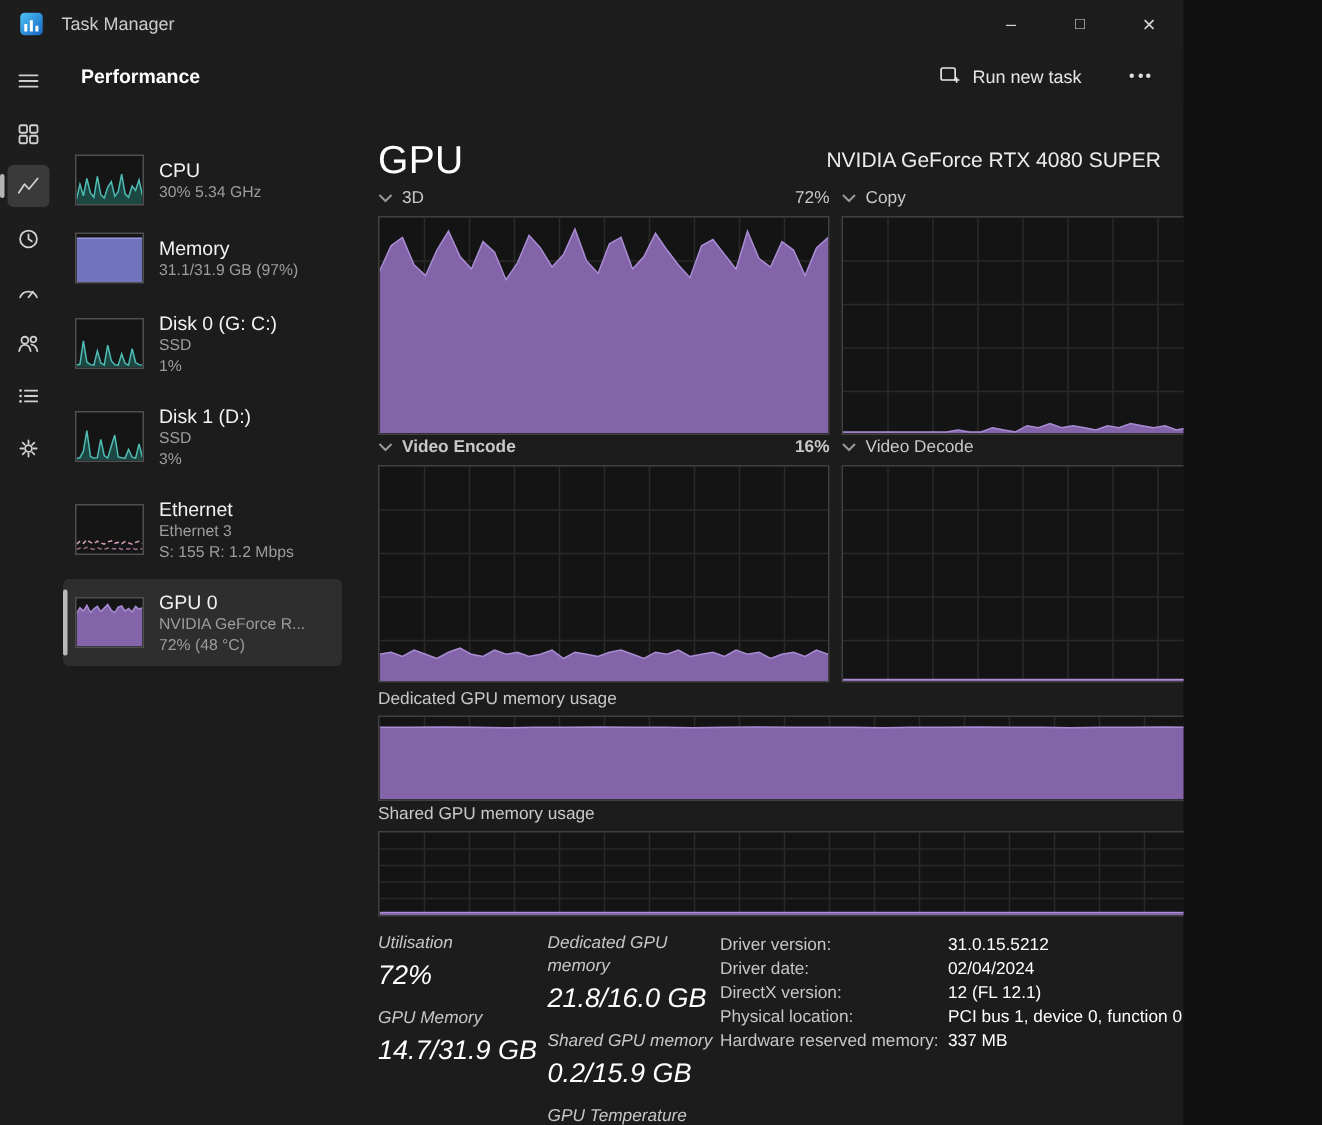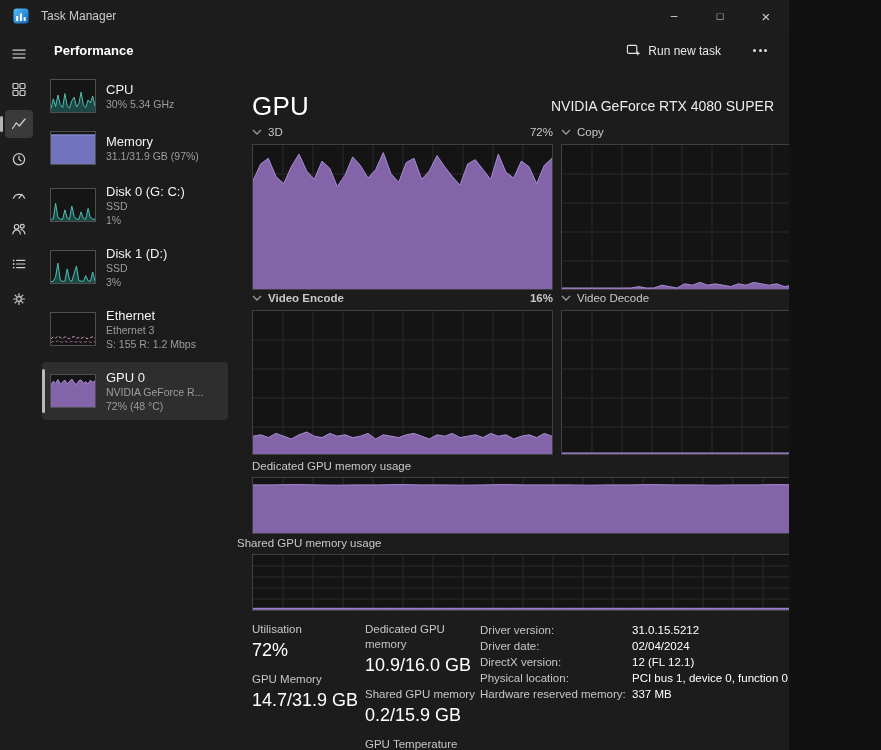--- a/index.html
+++ b/index.html
@@ -27,21 +27,21 @@
   
   .header { position:absolute; top:32px; left:38px; right:0; height:36px; display:flex; align-items:center; padding:0 14px 0 16px; background:#1c1c1c; }
   .page-title { font-size:13px; font-weight:700; color:#ffffff; }
   .header-right { margin-left:auto; display:flex; align-items:center; gap:16px; }
   .run-task { display:flex; align-items:flex-end; gap:7px; background:transparent; border:none; color:#e6e6e6; font-size:12px; font-family:inherit; padding:5px 8px; border-radius:4px; }
   .run-task svg { stroke:#e6e6e6; fill:none; stroke-width:1.2; }
   .more-btn { background:transparent; border:none; padding:4px 8px; border-radius:4px; display:flex; gap:2.5px; align-items:center; }
   .more-btn i { width:3px; height:3px; border-radius:50%; background:#dddddd; }
 
   
-  .perf-list { position:absolute; top:72px; left:42px; width:186px; }
+  .perf-list { position:absolute; top:96px; left:42px; width:186px; }
   .perf-item { position:relative; display:flex; align-items:center; padding:7px 8px; border-radius:4px; margin-bottom:4px; }
   .perf-item.selected { background:#2e2e2e; }
   .perf-item.selected::before { content:''; position:absolute; left:0; top:12%; height:76%; width:3px; border-radius:2px; background:#b9b9b9; }
   .thumb { width:46px; height:34px; border:1px solid #4f4f4f; background:#151515; margin-right:10px; flex:none; overflow:hidden; position:relative; }
   .thumb svg { position:absolute; inset:0; }
   .pi-meta { min-width:0; }
   .pi-title { font-size:13px; color:#f2f2f2; line-height:17px; white-space:nowrap; }
   .pi-sub { font-size:10.5px; color:#9d9d9d; line-height:13.5px; white-space:nowrap; }
 
   
@@ -51,37 +51,37 @@
 
   .chlabel { position:absolute; display:flex; align-items:center; font-size:11.5px; color:#c8c8c8; }
   .chlabel .chev { display:inline-flex; margin-right:6px; }
   .chlabel .chev svg { stroke:#9a9a9a; fill:none; stroke-width:1.3; }
   .chlabel .val { margin-left:auto; color:#c8c8c8; }
   .lbl-3d   { left:252px; top:126px; width:301px; }
   .lbl-copy { left:561px; top:126px; width:301px; }
   .lbl-ve   { left:252px; top:292px; width:301px;font-weight:bold; }
   .lbl-vd   { left:561px; top:292px; width:301px; }
   .lbl-ded  { left:252px; top:460px; width:610px; }
-  .lbl-sh   { left:237px; top:537px; width:610px;gap:43px; }
+  .lbl-sh   { left:252px; top:537px; width:610px;gap:43px; }
 
   .chart { position:absolute; background:#141414; border:1px solid #404040; overflow:hidden; }
   .chart svg { position:absolute; inset:0; }
   .ch-3d   { left:252px; top:144px; width:301px; height:146px; }
   .ch-copy { left:561px; top:144px; width:301px; height:146px; }
   .ch-ve   { left:252px; top:310px; width:301px; height:145px; }
   .ch-vd   { left:561px; top:310px; width:301px; height:145px; }
   .ch-ded  { left:252px; top:477px; width:610px; height:57px; }
   .ch-sh   { left:252px; top:554px; width:610px; height:57px; }
 
   
   .stats-col { position:absolute; top:622px; }
   .col1 { left:252px; width:106px; }
   .col2 { left:365px; width:110px; }
   .col3 { left:480px; width:382px; }
-  .stat { margin-bottom:9px; }
+  .stat { margin-bottom:9px;font-style:italic; }
   .stat .s-label { font-size:11.5px; color:#c6c6c6; line-height:15px; }
   .stat .s-value { font-size:18px; font-weight:300; color:#ffffff; line-height:26px; white-space:nowrap; }
   .kv-row { display:flex; font-size:11.5px; line-height:16px; }
   .kv-row .k { width:152px; color:#c6c6c6; flex:none; }
   .kv-row .v { color:#ffffff; white-space:nowrap; }
 </style>
 </head>
 <body>
 
 <div id="window">
@@ -458,21 +458,21 @@
       <div class="s-value">72%</div>
     </div>
     <div class="stat">
       <div class="s-label">GPU Memory</div>
       <div class="s-value">14.7/31.9 GB</div>
     </div>
   </div>
   <div class="stats-col col2">
     <div class="stat">
       <div class="s-label">Dedicated GPU memory</div>
-      <div class="s-value">10.9/16.0 GB</div>
+      <div class="s-value">21.8/16.0 GB</div>
     </div>
     <div class="stat">
       <div class="s-label">Shared GPU memory</div>
       <div class="s-value">0.2/15.9 GB</div>
     </div>
     <div class="stat">
       <div class="s-label">GPU Temperature</div>
 
     </div>
   </div>

